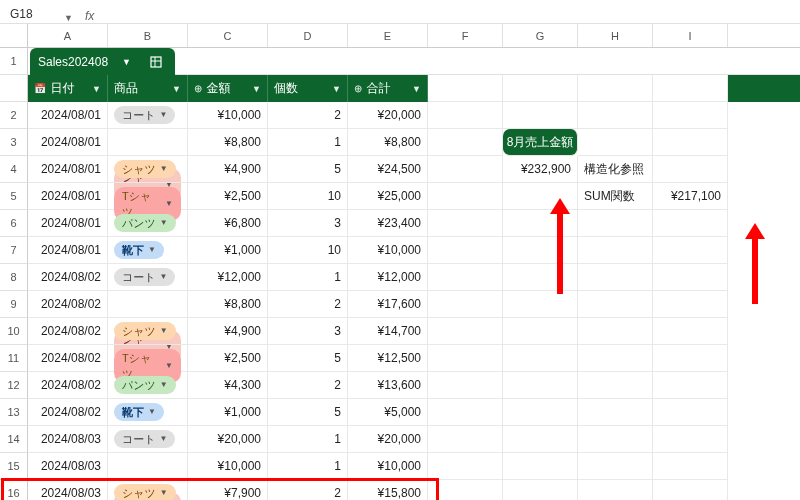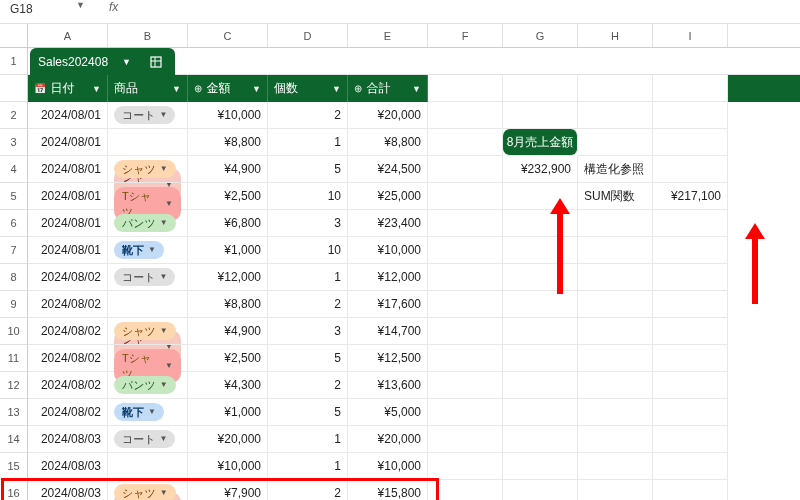--- a/index.html
+++ b/index.html
@@ -1,17 +1,17 @@
 <!DOCTYPE html>
 <html><head>
 <meta charset="utf-8">
 <style>
 * { box-sizing: border-box; margin: 0; padding: 0; }
 body { font-family: Arial, "Hiragino Sans", sans-serif; font-size: 12px; background: #fff; width: 800px; height: 500px; overflow: hidden; position: relative; }
-.namebox-row { display: flex; align-items: flex-start; height: 24px; border-bottom: 1px solid #e0e0e0; padding: 0 4px; gap: 16px; }
+.namebox-row { display: flex; align-items: flex-end; height: 24px; border-bottom: 1px solid #e0e0e0; padding: 0 4px; gap: 4px; }
 .namebox { width: 56px; font-size: 12px; color: #333; padding: 2px 6px; }
 .dd { color: #666; font-size: 9px; }
 .fx { font-style: italic; color: #666; font-size: 12px; margin-left: 8px; }
 .col-headers { display: flex; height: 24px; background: #fff; border-bottom: 1px solid #ccc; }
 .rowcol-corner { width: 28px; border-right: 1px solid #ccc; }
 .col-h { text-align: center; font-size: 11px; color: #555; line-height: 24px; border-right: 1px solid #e0e0e0; }
 .cA { width: 80px; } .cB { width: 80px; } .cC { width: 80px; } .cD { width: 80px; } .cE { width: 80px; }
 .cF { width: 75px; } .cG { width: 75px; } .cH { width: 75px; } .cI { width: 75px; }
 .grid { position: relative; }
 .row { display: flex; height: 27px; }

